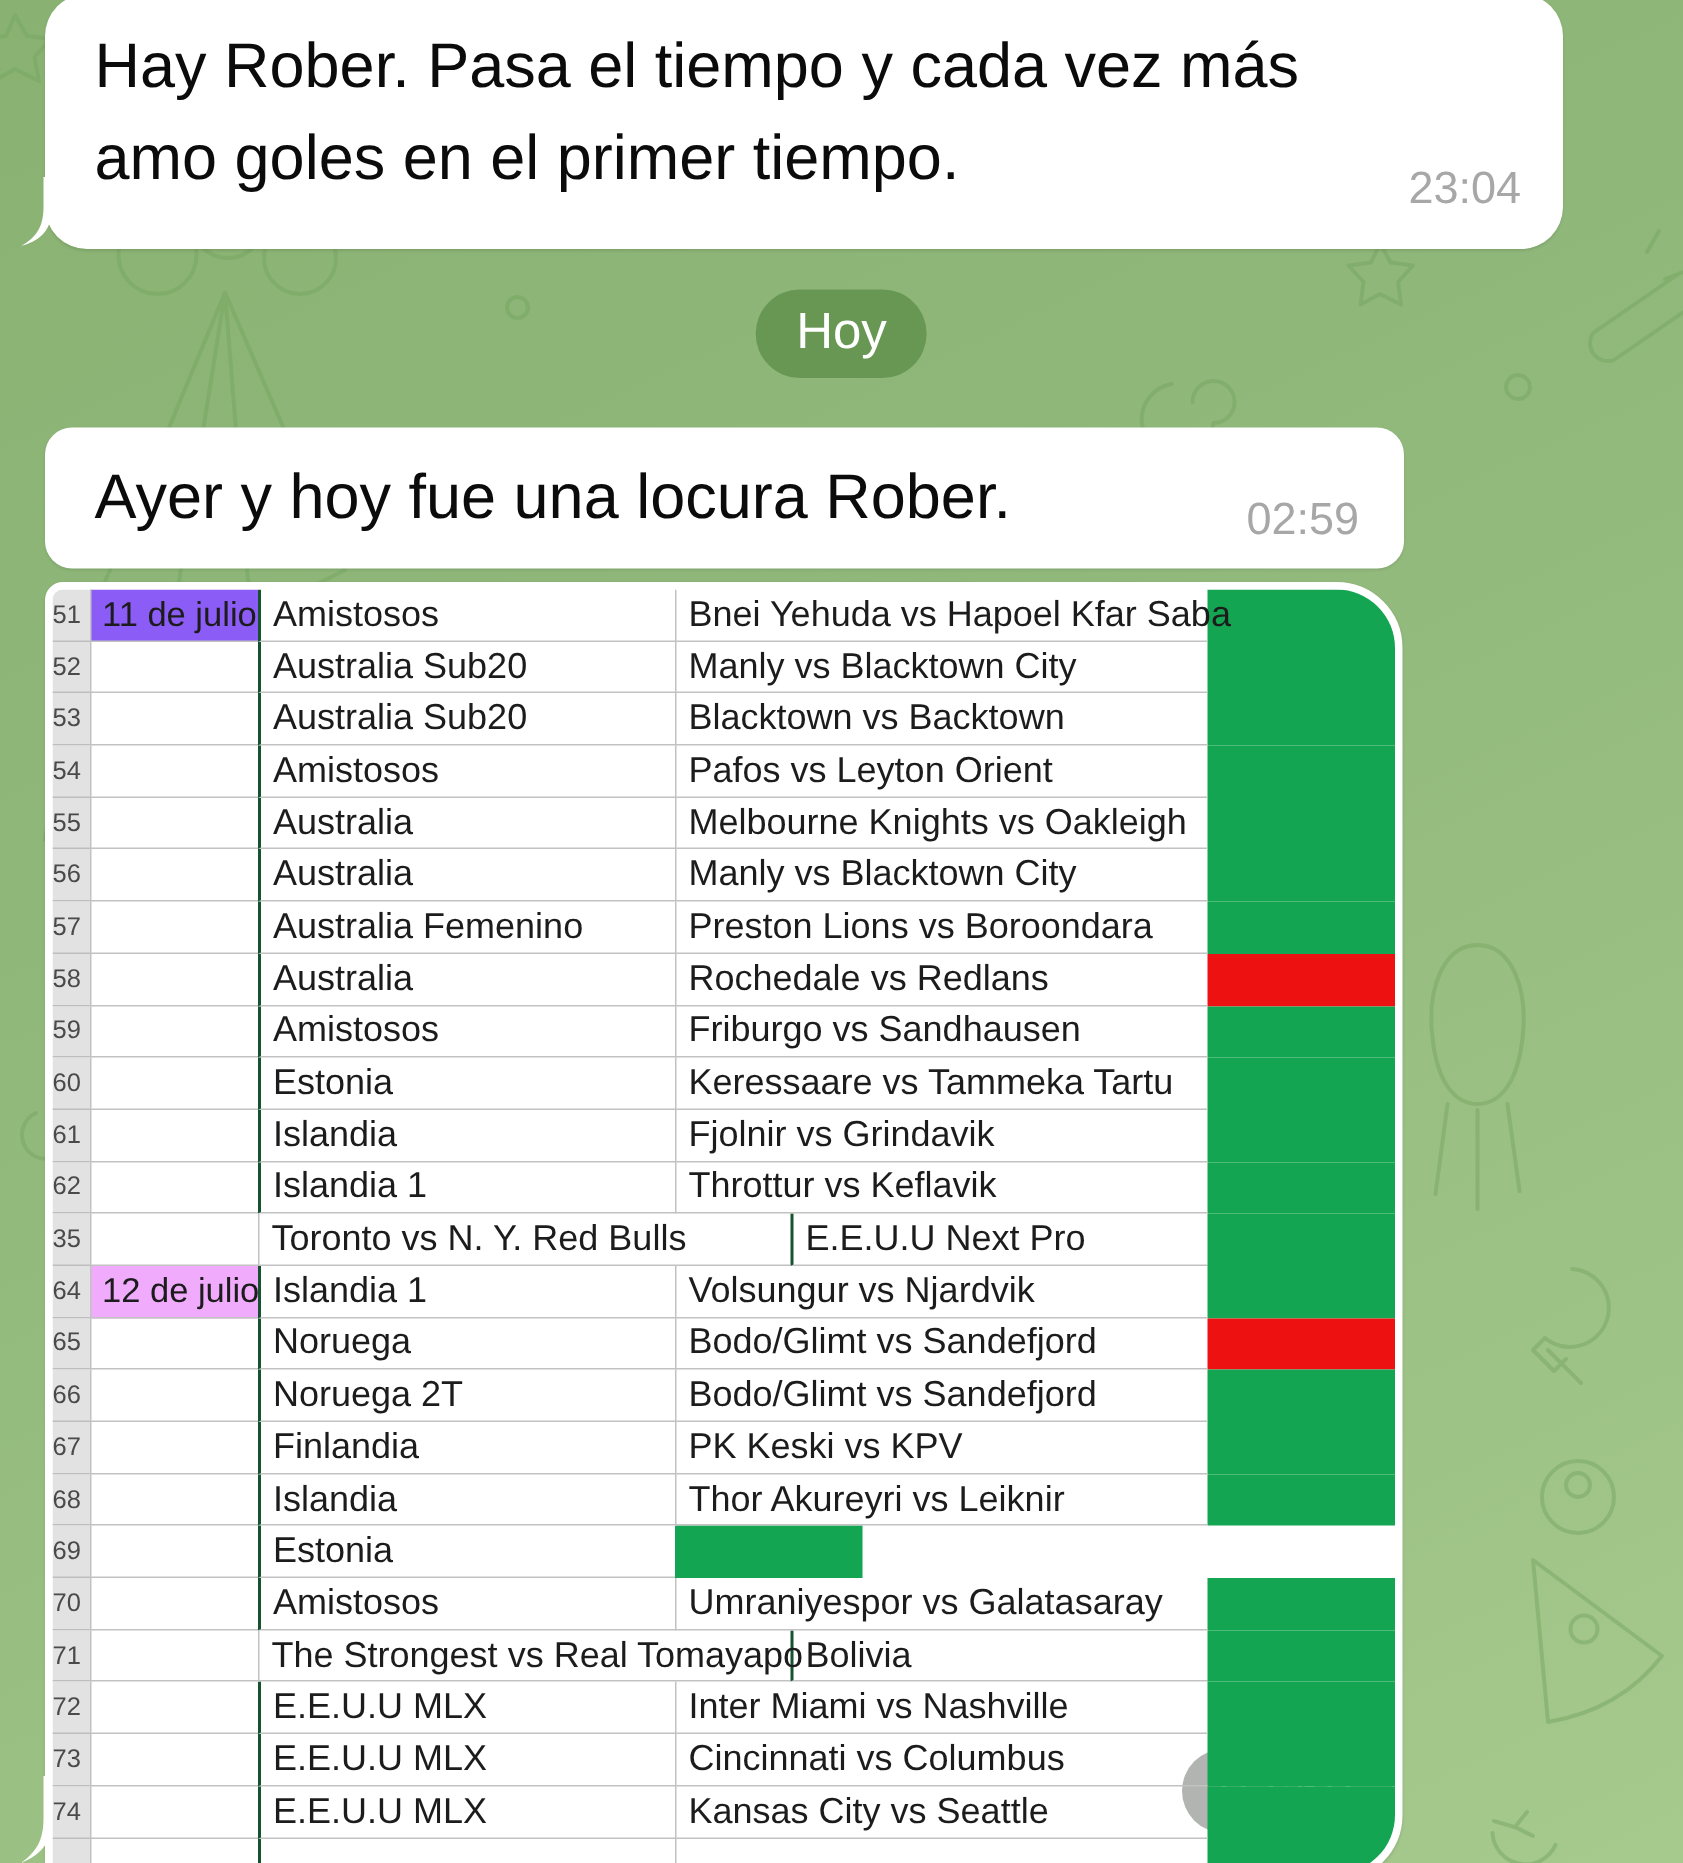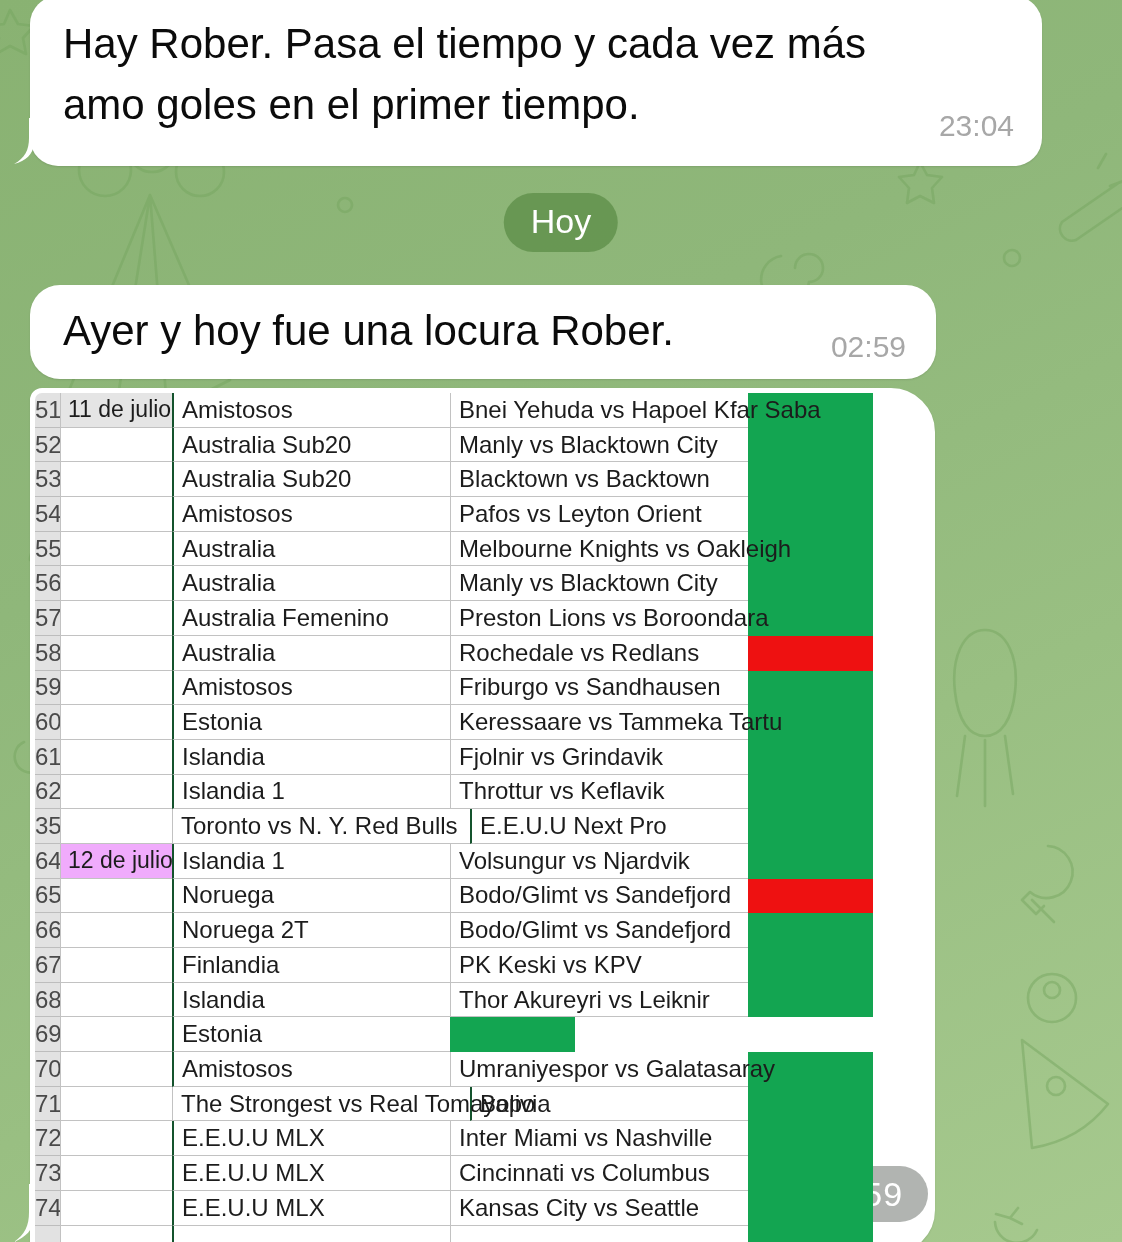--- a/index.html
+++ b/index.html
@@ -5,44 +5,44 @@
   html,body{margin:0;padding:0;}
   body{width:1122px;height:1242px;overflow:hidden;font-family:"Liberation Sans",sans-serif;}
   .page{position:relative;width:1122px;height:1242px;overflow:hidden;
         background:linear-gradient(155deg,#89b272 0%,#8fb77a 35%,#99bf82 65%,#a6c98e 100%);}
   .doodles{position:absolute;inset:0;pointer-events:none;}
   .doodles path,.doodles circle,.doodles line,.doodles ellipse,.doodles polyline
     {fill:none;stroke:#76a660;stroke-width:2.6;opacity:.5;stroke-linecap:round;stroke-linejoin:round;}
 
   .bubble{position:absolute;background:#fff;box-shadow:0 1px 2px rgba(0,0,0,.10);}
   .msg1{left:30px;top:-4px;width:1012px;height:170px;border-radius:28px;}
-  .msg2{left:30px;top:285px;width:906px;height:94px;border-radius:30px;}
+  .msg2{left:30px;top:285px;width:906px;height:94px;border-radius:18px;}
   .msg-text{color:#0b0b0b;font-size:42px;line-height:61px;padding:17px 150px 0 33px;}
   .msg2 .msg-text{padding:0 130px 0 33px;line-height:92px;white-space:nowrap;}
   .time{position:absolute;color:#a7a7a7;font-size:30px;}
   .msg1 .time{right:28px;bottom:23px;margin-left:37px;}
   .msg2 .time{right:30px;bottom:15px;}
   .tail{position:absolute;}
 
   .date-pill{position:absolute;left:50%;top:193px;transform:translateX(-50%);
              background:rgba(101,149,80,.92);color:#fff;font-size:34px;
              padding:9px 27px 11px 27px;border-radius:30px;}
 
   .photo{left:30px;top:388px;width:905px;height:866px;border:5px solid #fff;
          border-radius:12px 44px 44px 12px;box-sizing:border-box;background:#fff;overflow:hidden;}
   .sheet{position:absolute;inset:0;background:#fff;}
   .row{display:flex;height:34.7px;box-sizing:border-box;}
   .c{box-sizing:border-box;border-bottom:1px solid #c2c2c2;height:100%;
      font-size:24px;color:#1c1c1c;white-space:nowrap;display:flex;align-items:center;}
-  .c.num{width:25px;background:#e2e2e2;color:#4a4a4a;font-size:24px;
+  .c.num{width:25px;background:#e2e2e2;color:#4a4a4a;font-size:17px;
          justify-content:flex-end;overflow:hidden;direction:rtl;padding-right:4px;border-bottom:1px solid #bdbdbd;}
   .c.date{width:112px;border-left:1px solid #c2c2c2;padding-left:7px;font-size:23px;overflow:visible;}
   .c.date.hl{background:#ffe605;}
   .c.league{width:278px;border-left:2px solid #14532d;padding-left:8px;}
-  .c.match{width:298px;border-left:1px solid #c2c2c2;padding-left:8px;
+  .c.match{width:355px;border-left:1px solid #c2c2c2;padding-left:8px;
            position:relative;z-index:2;overflow:visible;text-align:right;}
   .c.status{width:125px;border-bottom:none;position:relative;z-index:1;}
 
   .photo-time{position:absolute;left:788px;top:1166px;width:140px;height:56px;
               border-radius:28px;background:rgba(25,35,25,.34);color:#fff;font-size:34px;
               display:flex;align-items:center;justify-content:center;letter-spacing:1px;}
 </style>
 </head>
 <body>
 
@@ -87,21 +87,21 @@
 
   <div class="bubble msg2">
     <div class="msg-text">Ayer y hoy fue una locura Rober.</div>
     <span class="time">02:59</span>
   </div>
 
   <div class="bubble photo">
     <div class="sheet">
         <div class="row">
           <div class="c num">51</div>
-          <div class="c date hl" style="background: #e5e5e5;">11 de julio</div>
+          <div class="c date hl" style="background: #8b5cf6;">11 de julio</div>
           <div class="c league">Amistosos</div>
           <div class="c match">Bnei Yehuda vs Hapoel Kfar Saba</div>
           <div class="c status" style="background: rgb(19, 165, 81);"></div>
         </div>
         <div class="row">
           <div class="c num">52</div>
           <div class="c date"></div>
           <div class="c league">Australia Sub20</div>
           <div class="c match">Manly vs Blacktown City</div>
           <div class="c status" style="background: rgb(19, 165, 81);"></div>

